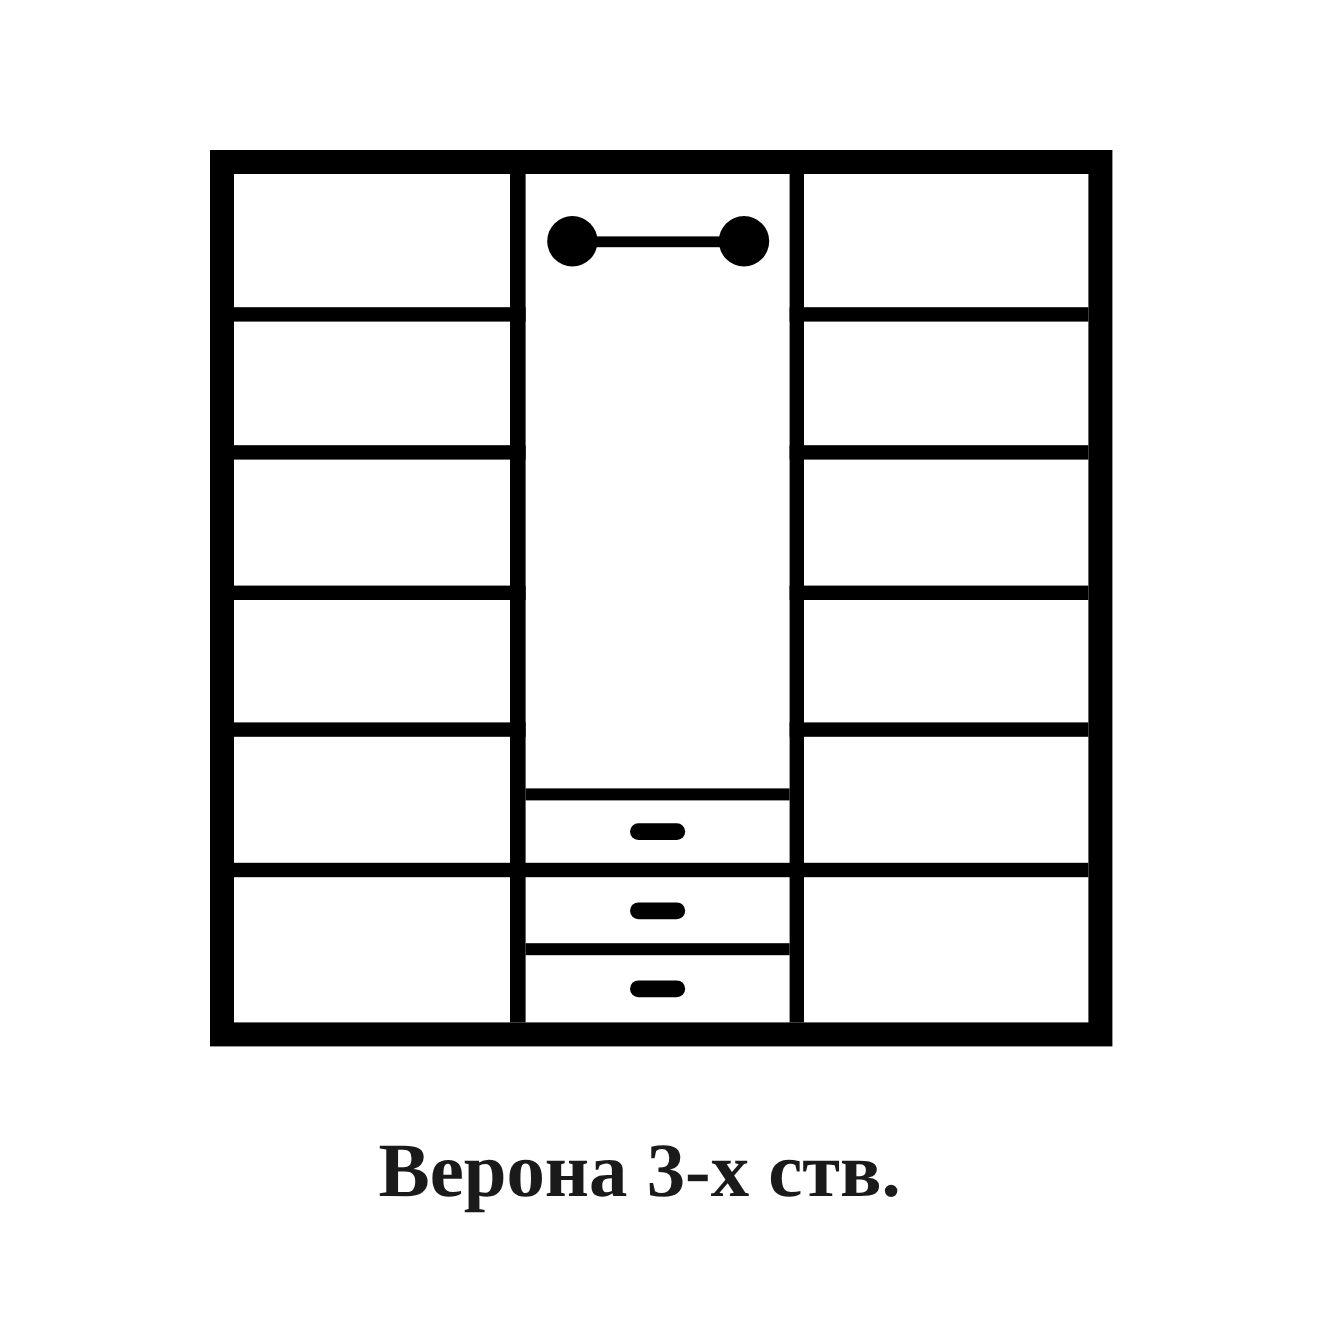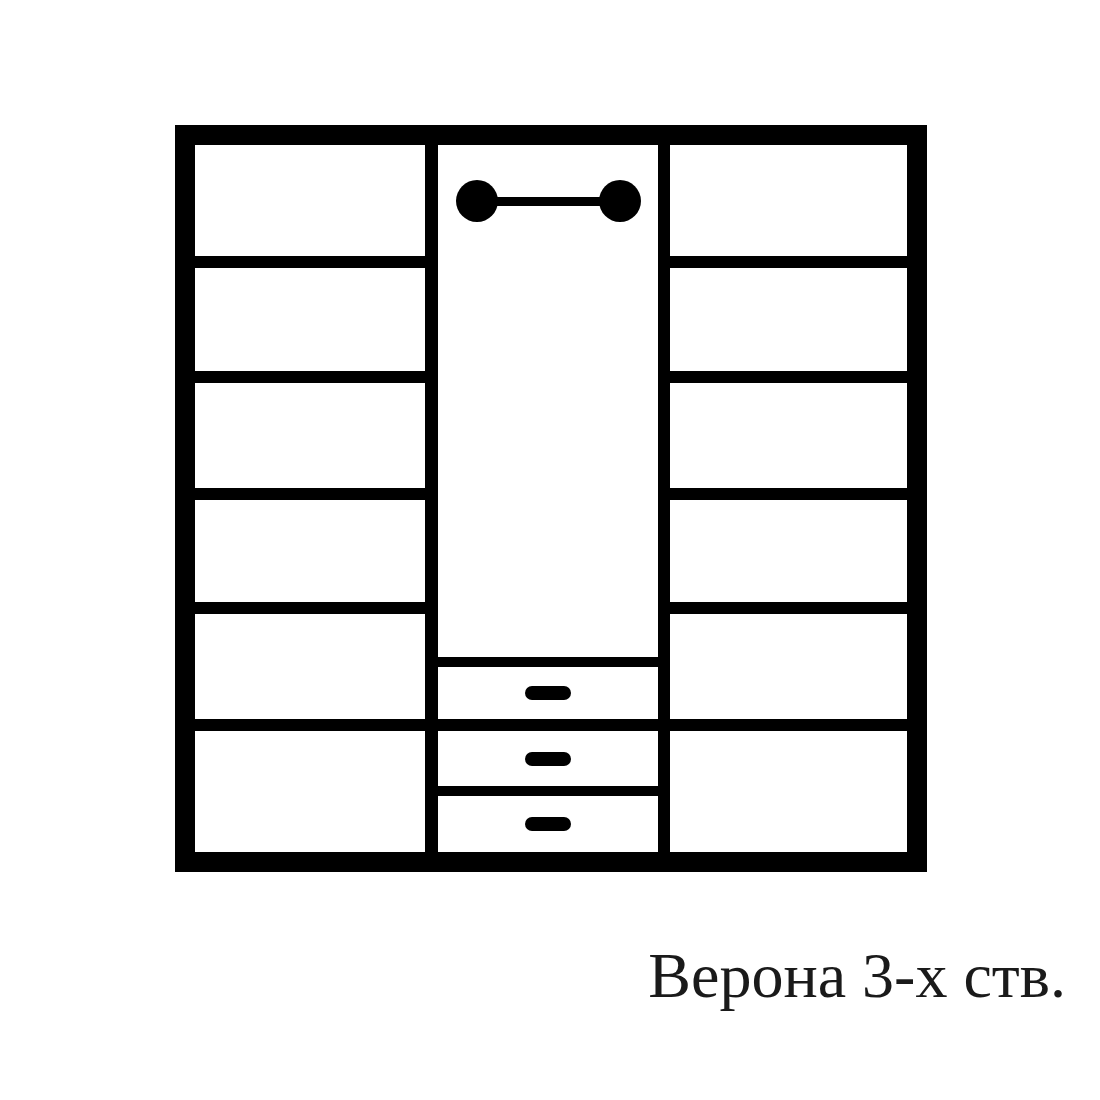--- a/index.html
+++ b/index.html
@@ -48,22 +48,22 @@
   
   .rod { position: absolute; left: 0; top: 0; width: 220px; height: 120px; }
   .rod-bar { position: absolute; left: 39px; top: 52px; width: 143px; height: 9px; background: #000; }
   .rod-end { position: absolute; top: 35px; width: 42px; height: 42px; background: #000; border-radius: 50%; }
   .rod-end.left  { left: 18px; }
   .rod-end.right { left: 161px; }
 
   
   .caption {
     position: absolute; left: 0; top: 942px; width: 1066px;
-    text-align: right;
-    font-weight: normal;
+    text-align: center;
+    font-weight: bold;
     font-size: 64px;
     line-height: 1.05;
     color: #1a1a1a;
     font-family: "Liberation Serif", serif;
     white-space: nowrap;
   }
 </style>
 </head>
 <body>
 

